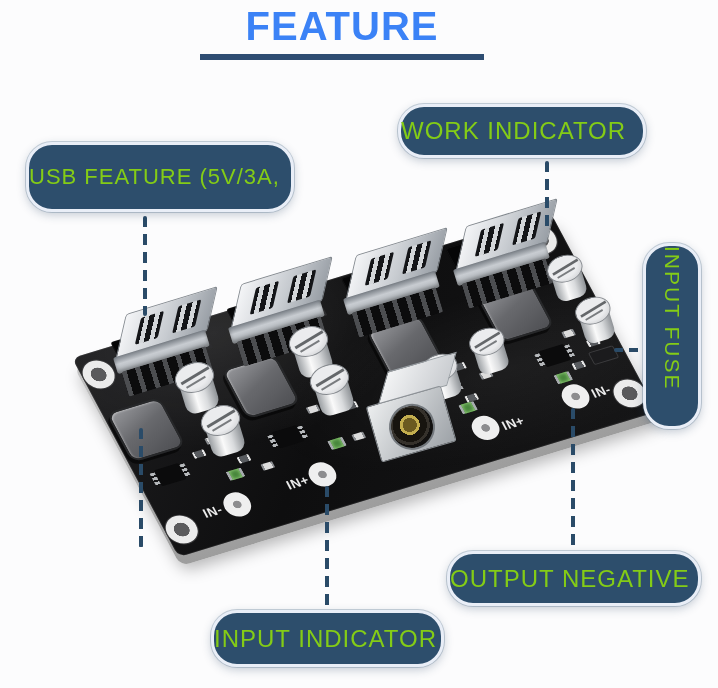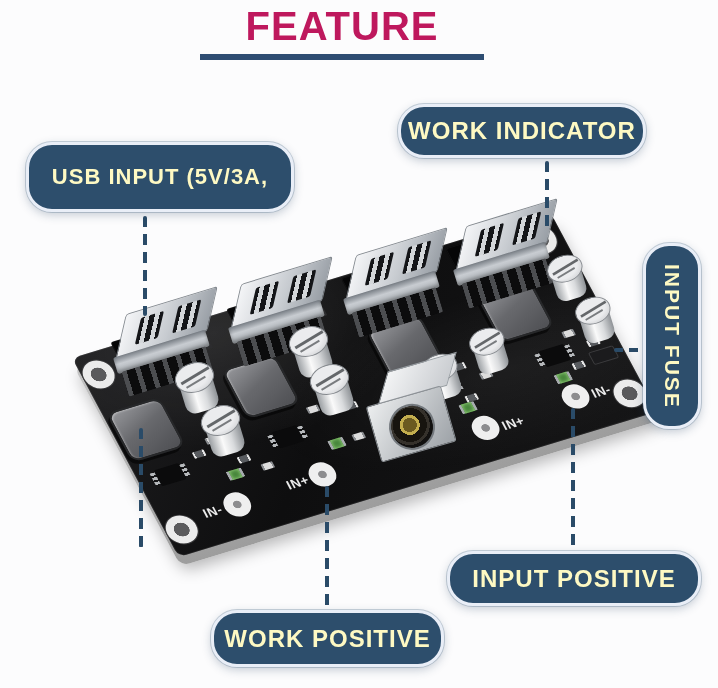--- a/index.html
+++ b/index.html
@@ -1,28 +1,28 @@
 <!DOCTYPE html>
 <html><head>
 <meta charset="utf-8">
 <style>
   * { margin:0; padding:0; box-sizing:border-box; }
   body { background:#e8e8e8; font-family:"Liberation Sans", sans-serif; }
   #stage { position:relative; width:718px; height:688px; background:#fcfcfd; overflow:hidden; }
 
   
   .title-wrap { position:absolute; left:200px; top:4px; width:284px; text-align:center;
-    font-weight:bold; font-size:40px; line-height:1.12; color:#be185d; letter-spacing:1px;
+    font-weight:bold; font-size:40px; line-height:1.12; color:#3b82f6; letter-spacing:1px;
     border-bottom:6px solid #2e4d72; padding-bottom:5px; z-index:60; }
 
   
   .pill { position:absolute; background:#2d4e6c; border:3px solid #e9eef7; border-radius:26px;
-    color:#fef9c3; display:flex; align-items:center; justify-content:center; text-align:center;
+    color:#84cc16; display:flex; align-items:center; justify-content:flex-start; text-align:center;
     letter-spacing:1px; z-index:50;
-    box-shadow:0 0 0 1px rgba(70,100,130,.28), 0 3px 10px rgba(30,60,90,.25);font-weight:bold; }
+    box-shadow:0 0 0 1px rgba(70,100,130,.28), 0 3px 10px rgba(30,60,90,.25); }
   .pill .ln { display:block; }
   .pill.vertical { writing-mode:vertical-rl; letter-spacing:2px; }
 
   
   .vline { position:absolute; width:4px; z-index:40; border-radius:2px;
     background:repeating-linear-gradient(180deg,#2a4b68 0 11px,transparent 11px 18px); }
   .hline { position:absolute; height:4px; z-index:40; border-radius:2px;
     background:repeating-linear-gradient(90deg,#2a4b68 0 9px,transparent 9px 15px); }
 
   
@@ -243,29 +243,29 @@
 
   <div class="vline" style="left:143px;top:216px;height:100px;"></div>
   <div class="vline" style="left:545px;top:161px;height:72px;"></div>
   <div class="hline" style="left:614px;top:348px;width:30px;"></div>
   <div class="vline" style="left:139px;top:428px;height:120px;"></div>
   <div class="vline" style="left:325px;top:486px;height:122px;"></div>
   <div class="vline" style="left:571px;top:408px;height:142px;"></div>
 
   <div class="pill" style="left:26px;top:142px;width:268px;height:70px;font-size:22px;">
     <div>
-      <span class="ln">USB INPUT (5V/3A,</span>
+      <span class="ln">USB FEATURE (5V/3A,</span>
     </div>
   </div>
   <div class="pill" style="left:398px;top:104px;width:248px;height:54px;font-size:24px;">
     <span>WORK INDICATOR</span>
   </div>
   <div class="pill vertical" style="left:643px;top:243px;width:58px;height:186px;font-size:21px;">
     <span>INPUT FUSE</span>
   </div>
   <div class="pill" style="left:447px;top:551px;width:254px;height:55px;font-size:24px;">
-    <span>INPUT POSITIVE</span>
+    <span>OUTPUT NEGATIVE</span>
   </div>
   <div class="pill" style="left:211px;top:610px;width:233px;height:57px;font-size:24px;">
-    <span>WORK POSITIVE</span>
+    <span>INPUT INDICATOR</span>
   </div>
 
 </div>
 
 </body></html>

